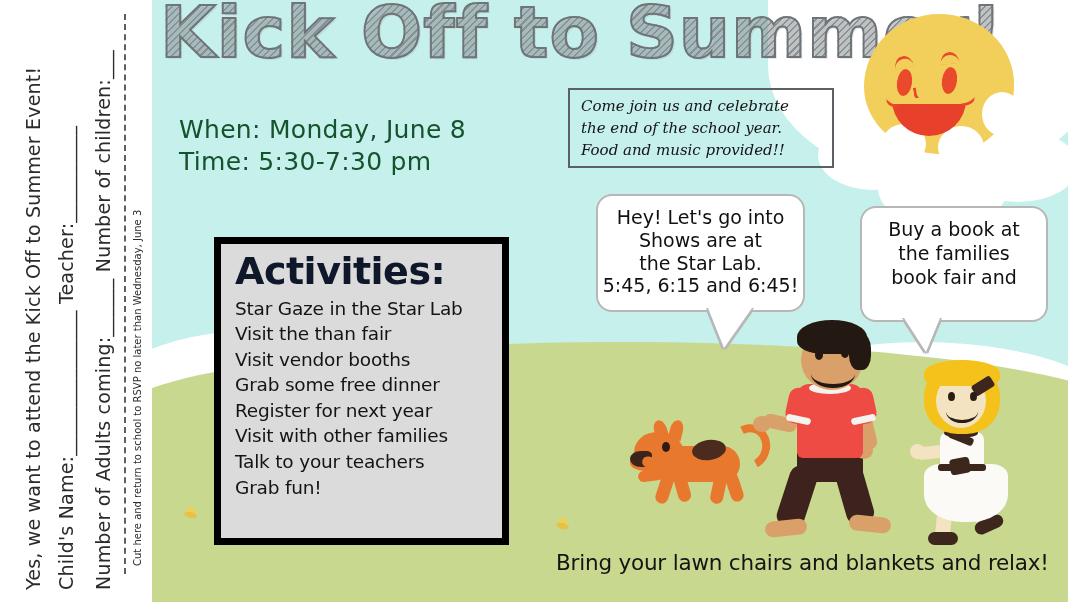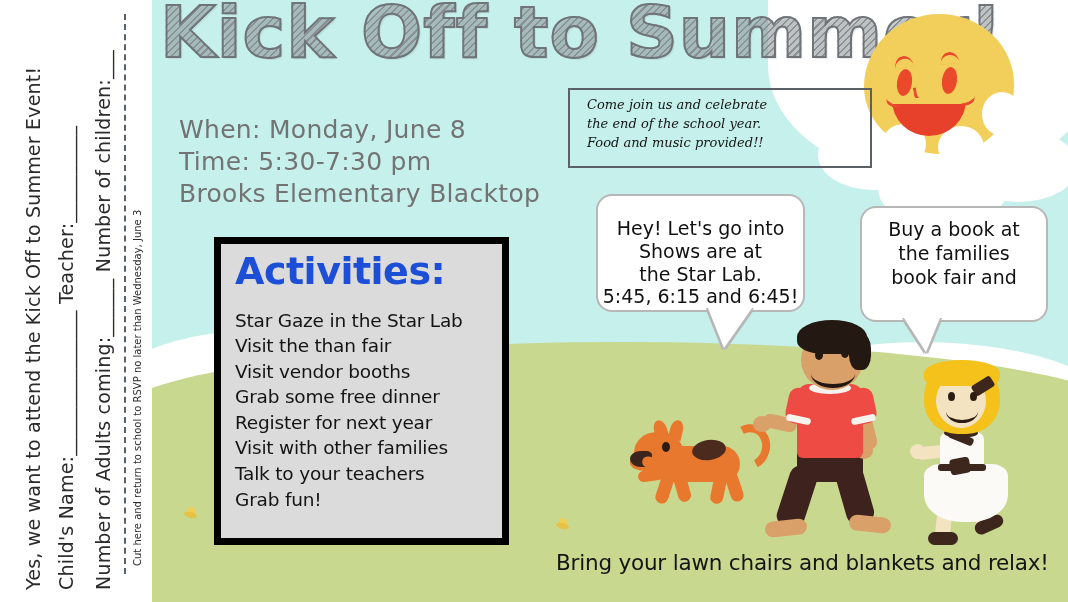--- a/index.html
+++ b/index.html
@@ -101,55 +101,55 @@
     -webkit-background-clip:text;
     background-clip:text;
     line-height:1.02;
   }
 
   
   #details{
     position:absolute; left:27px; top:114px;
     font-family:"DejaVu Sans", sans-serif;
     font-size:25px; line-height:1.28;
-    color:#737373; letter-spacing:.3px;
+    color:#14532d; letter-spacing:.3px;
   }
 
   
   #joinbox{
     position:absolute; left:416px; top:88px;
-    width:304px; height:80px;
+    width:266px; height:80px;
     border:2px solid #5b6067;
     background:transparent;
-    padding:6px 9px 0 17px;
+    padding:6px 9px 0 11px;
     box-sizing:border-box;
     font-family:"DejaVu Serif", serif;
     font-style:italic;
-    font-size:13px;
+    font-size:15px;
     line-height:1.45;
     color:#141414;
   }
 
   
   #activities{
     position:absolute; left:62px; top:237px;
     width:295px; height:308px;
     background:#dbdbdb;
     border:7px solid #000000;
     box-sizing:border-box;
     padding:8px 0 0 14px;
   }
   #act-head{
     font-family:"DejaVu Sans", sans-serif;
     font-weight:bold;
     font-size:38px;
-    color:#1d4ed8;
+    color:#0f172a;
     letter-spacing:-.5px;
     line-height:1.05;
-    margin-bottom:16px;
+    margin-bottom:4px;
   }
   #act-list{ list-style:none; margin:0; padding:0; }
   #act-list li{
     font-family:"DejaVu Sans", sans-serif;
     font-size:18.5px;
     line-height:1.38;
     color:#141414;
     letter-spacing:-.2px;
     white-space:nowrap;
   }
@@ -160,21 +160,21 @@
     background:#ffffff;
     border:2px solid #b7b7b7;
     border-radius:16px;
     text-align:center;
     font-family:"DejaVu Sans", sans-serif;
     color:#111111;
     box-sizing:border-box;
   }
   #bubble-left{
     left:444px; top:194px; width:209px; height:118px;
-    font-size:19px; line-height:1.2; padding-top:21px;
+    font-size:19px; line-height:1.2; padding-top:10px;
   }
   #bubble-left .tail{
     position:absolute; left:110px; top:112px; width:0; height:0;
     border-left:16px solid transparent;
     border-right:28px solid transparent;
     border-top:40px solid #ffffff;
     filter:drop-shadow(0 2px 0 #b7b7b7) drop-shadow(-2px 0 0 #b7b7b7) drop-shadow(2px 0 0 #b7b7b7);
   }
   #bubble-right{
     left:708px; top:206px; width:188px; height:116px;
@@ -338,21 +338,20 @@
       <div id="nose"></div>
       <div id="mouth"></div>
       <div id="mouth-top"></div>
       <div class="cheek" id="ckL"></div>
       <div class="cheek" id="ckR"></div>
     </div>
 
     <div id="details">
       <div>When: Monday, June 8</div>
       <div>Time:  5:30-7:30 pm</div>
-      <div>Brooks Elementary Blacktop</div>
     </div>
 
     <div id="joinbox">
       <div>Come join us and celebrate</div>
       <div>the end of the school year.</div>
       <div>Food and music provided!!</div>
     </div>
 
     <div id="activities">
       <div id="act-head">Activities:</div>

